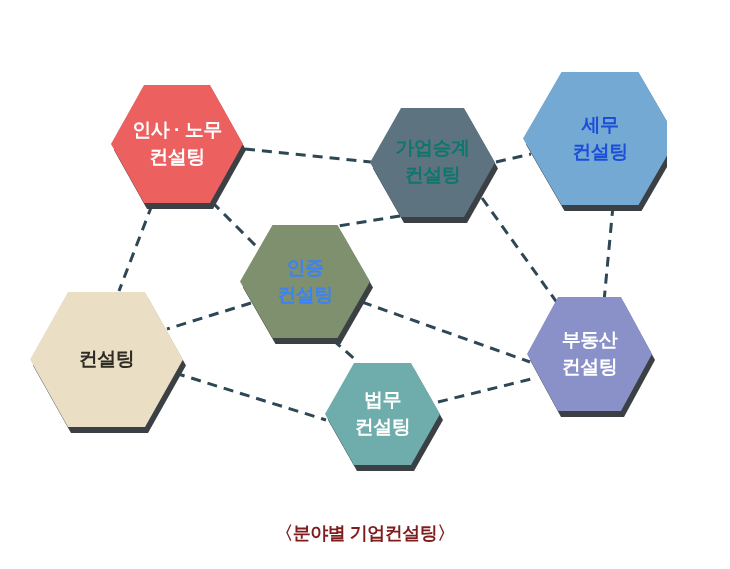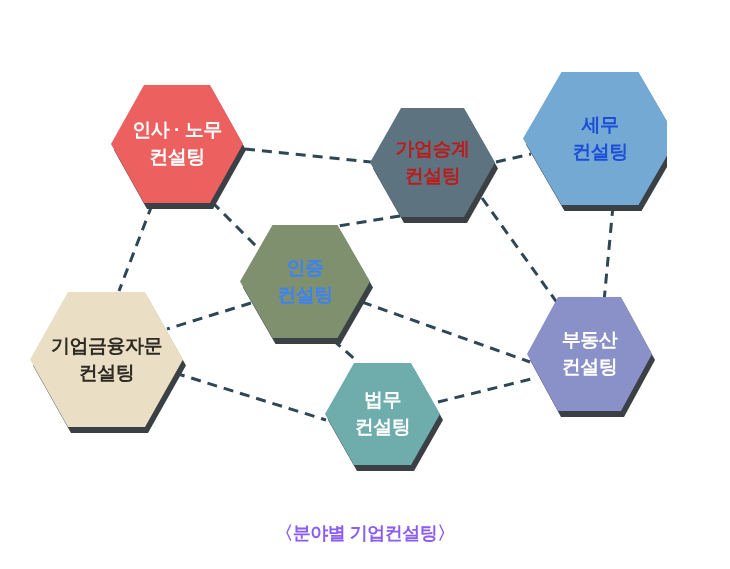--- a/index.html
+++ b/index.html
@@ -56,21 +56,21 @@
       <span>인사 · 노무</span>
       <span>컨설팅</span>
     </div>
   </div>
 
   <div class="hex" style="left:370px;top:108px;width:125px;height:109px;">
     <svg width="133" height="119" viewBox="0 0 133 119">
       <polygon points="0,54.5 31,0 94,0 125,54.5 94,109 31,109" transform="translate(3,6)" fill="#3b4044"></polygon>
       <polygon points="0,54.5 31,0 94,0 125,54.5 94,109 31,109" fill="#5d7380"></polygon>
     </svg>
-    <div class="label" style="color: #b91c1c;">
+    <div class="label" style="color: #0f766e; font-family: Liberation Mono, monospace;">
       <span>가업승계</span>
       <span>컨설팅</span>
     </div>
   </div>
 
   <div class="hex" style="left:523px;top:72px;width:154px;height:133px;">
     <svg width="162" height="143" viewBox="0 0 162 143">
       <polygon points="0,66.5 38.5,0 115.5,0 154,66.5 115.5,133 38.5,133" transform="translate(3,6)" fill="#3b4044"></polygon>
       <polygon points="0,66.5 38.5,0 115.5,0 154,66.5 115.5,133 38.5,133" fill="#74a9d4"></polygon>
     </svg>
@@ -90,21 +90,20 @@
       <span>컨설팅</span>
     </div>
   </div>
 
   <div class="hex" style="left:30px;top:292px;width:153px;height:135px;">
     <svg width="161" height="145" viewBox="0 0 161 145">
       <polygon points="0,67.5 38,0 115,0 153,67.5 115,135 38,135" transform="translate(3,6)" fill="#3b4044"></polygon>
       <polygon points="0,67.5 38,0 115,0 153,67.5 115,135 38,135" fill="#eadfc4"></polygon>
     </svg>
     <div class="label" style="color: rgb(46, 42, 36);">
-      <span>기업금융자문</span>
       <span>컨설팅</span>
     </div>
   </div>
 
   <div class="hex" style="left:325px;top:363px;width:115px;height:102px;">
     <svg width="123" height="112" viewBox="0 0 123 112">
       <polygon points="0,51 29,0 86,0 115,51 86,102 29,102" transform="translate(3,6)" fill="#3b4044"></polygon>
       <polygon points="0,51 29,0 86,0 115,51 86,102 29,102" fill="#6fadac"></polygon>
     </svg>
     <div class="label" style="color: rgb(255, 255, 255);">
@@ -117,15 +116,15 @@
     <svg width="133" height="124" viewBox="0 0 133 124">
       <polygon points="0,57 31,0 94,0 125,57 94,114 31,114" transform="translate(3,6)" fill="#3b4044"></polygon>
       <polygon points="0,57 31,0 94,0 125,57 94,114 31,114" fill="#8a90c8"></polygon>
     </svg>
     <div class="label" style="color: rgb(255, 255, 255);">
       <span>부동산</span>
       <span>컨설팅</span>
     </div>
   </div>
 
-  <div class="caption" style="color: #8b5cf6;">〈분야별 기업컨설팅〉</div>
+  <div class="caption" style="color: #7f1d1d;">〈분야별 기업컨설팅〉</div>
 
 </div>
 
 </body></html>

